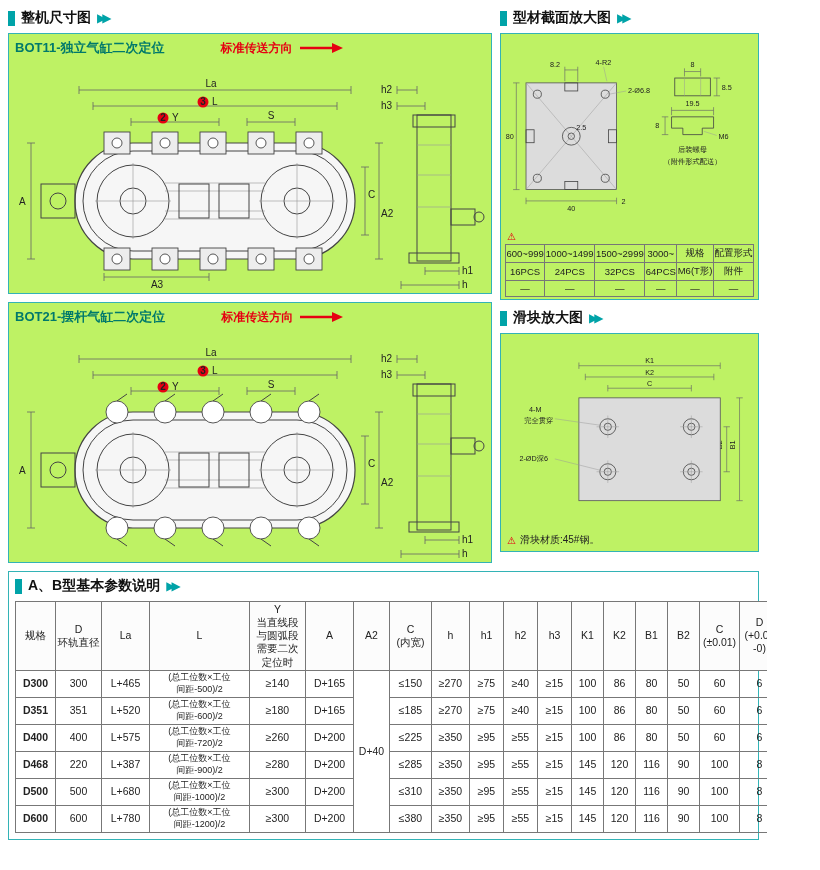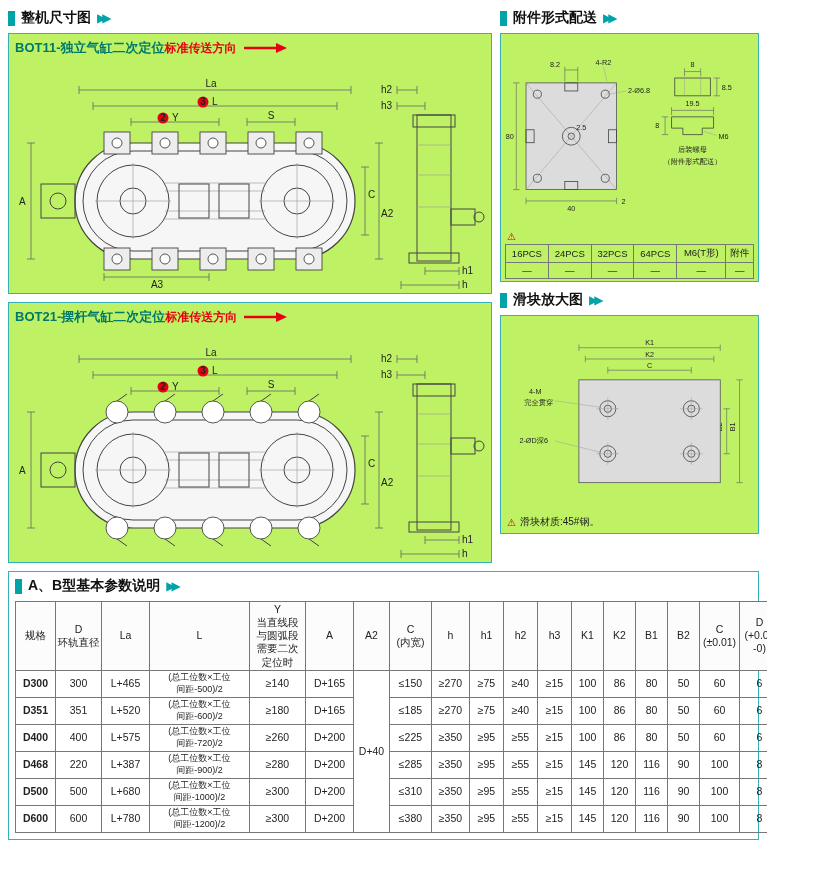--- a/index.html
+++ b/index.html
@@ -8,21 +8,21 @@
   .top { display:flex; gap:8px; }
   .col-left { width:484px; flex:0 0 auto; }
   .col-right { flex:1; min-width:0; }
   .sec-header { display:flex; align-items:center; gap:6px; height:20px; margin:0 0 5px 0; }
   .sec-bar { width:7px; height:15px; background:#00a3a8; flex:0 0 auto; }
   .sec-title { font-size:14px; font-weight:bold; color:#111; white-space:nowrap; }
   .sec-arrows { color:#00a3a8; font-size:12px; letter-spacing:-4px; padding-right:6px; }
   .dia-box { border:1px solid #33b3b6; margin-bottom:8px; padding:4px 4px 2px 4px; background:#bef264; }
   .title-row { display:flex; align-items:center; height:18px; margin:1px 0 0 2px; }
   .bot-title { color:#00796b; font-weight:bold; font-size:13px; white-space:nowrap; }
-  .direction { color:#e60012; font-weight:bold; font-size:12px; margin-right:5px; white-space:nowrap; }
+  .direction { color:#e60012; font-weight:bold; font-size:12px; margin-left:56px; margin-right:5px; white-space:nowrap; }
   .dia-svg { display:block; }
   .dia-svg text { font-family:"Liberation Sans", sans-serif; font-size:10px; fill:#222; }
   .dia-svg .tc { text-anchor:middle; }
   .dia-svg .sm { font-size:9px; }
   .dim { stroke:#666; stroke-width:0.8; fill:none; }
   .line { stroke:#444; stroke-width:1; fill:none; }
   .thin { stroke:#999; stroke-width:0.6; fill:none; }
   .body { stroke:#444; stroke-width:1.2; fill:#f6f6f6; }
   .plate { fill:#dcdcdc; stroke:#555; stroke-width:1; }
   .badge { fill:#e60012; stroke:none; }
@@ -328,21 +328,21 @@
               <line class="dim" x1="446" y1="224" x2="446" y2="232"></line>
             <text x="449" y="231">h</text>
           </g>
         </svg>
       </div>
     </div>
 
     <div class="col-right">
       <div class="sec-header">
         <span class="sec-bar"></span>
-        <span class="sec-title">附件形式配送</span>
+        <span class="sec-title">型材截面放大图</span>
         <span class="sec-arrows">▶▶</span>
       </div>
 
       <div class="dia-box">
         <svg class="dia-svg" viewBox="0 0 308 196" width="100%" height="190">
           <g>
             <rect class="plate" x="26" y="36" width="112" height="132"></rect>
             <line class="thin" x1="26" y1="36" x2="138" y2="168"></line>
               <line class="thin" x1="138" y1="36" x2="26" y2="168"></line>
             <circle class="line" cx="82" cy="102" r="11" fill="#fff"></circle>
@@ -401,20 +401,28 @@
             <text class="teal-t sm" x="264" y="105">M6</text>
             <text class="tc sm" x="232" y="122">后装螺母</text>
             <text class="tc sm" x="232" y="136">（附件形式配送）</text>
           </g>
         </svg>
         <div class="warn-line">
           <span class="warn-ico">⚠</span>
         </div>
         <table class="nut-table">
           <tbody>
+              <tr>
+            <th>600~999</th>
+            <th>1000~1499</th>
+            <th>1500~2999</th>
+            <th>3000~</th>
+            <th>规格</th>
+            <th>配置形式</th>
+          </tr>
           <tr>
             <td>16PCS</td>
             <td>24PCS</td>
             <td>32PCS</td>
             <td>64PCS</td>
             <td>M6(T形)</td>
             <td>附件</td>
           </tr>
           <tr>
             <td>—</td>

